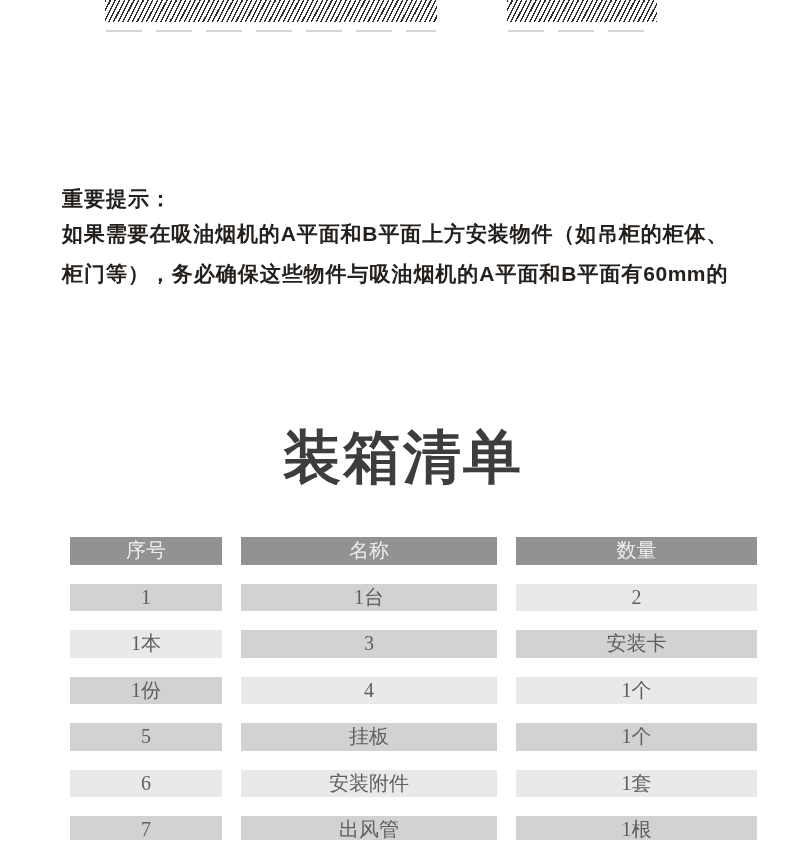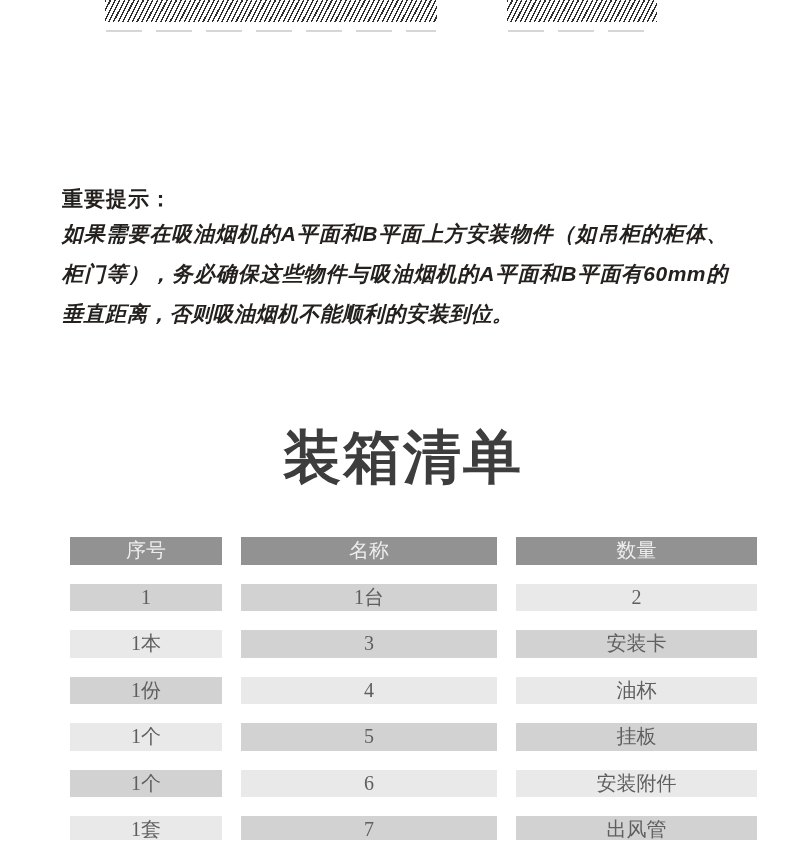--- a/index.html
+++ b/index.html
@@ -50,21 +50,20 @@
     line-height: 30px;
     font-weight: 600;
     letter-spacing: 1px;
   }
   .notice-line {
     margin: 0;
     font-size: 21px;
     line-height: 40px;
     font-weight: 600;
     letter-spacing: 0.5px;
-    font-style: italic;
   }
   .notice-line.jl {
     text-align: justify;
     text-align-last: justify;
   }
 
   
   .packing-title {
     position: absolute;
     left: 0;
@@ -114,21 +113,20 @@
 
   <div class="hatch-bar hatch-bar-left"></div>
   <div class="hatch-bar hatch-bar-right"></div>
   <div class="scan-dash scan-dash-left"></div>
   <div class="scan-dash scan-dash-right"></div>
 
   <section class="notice">
     <div class="notice-heading">重要提示：</div>
     <p class="notice-line jl">如果需要在吸油烟机的A平面和B平面上方安装物件（如吊柜的柜体、</p>
     <p class="notice-line jl">柜门等），务必确保这些物件与吸油烟机的A平面和B平面有60mm的</p>
-    <p class="notice-line">垂直距离，否则吸油烟机不能顺利的安装到位。</p>
   </section>
 
   <h1 class="packing-title">装箱清单</h1>
 
   <div class="packing-table">
 
     <div class="cell hd">序号</div>
     <div class="cell hd">名称</div>
     <div class="cell hd">数量</div>
 
@@ -136,21 +134,20 @@
     <div class="cell odd">1台</div>
 
     <div class="cell even">2</div>
     <div class="cell even">1本</div>
 
     <div class="cell odd">3</div>
     <div class="cell odd">安装卡</div>
     <div class="cell odd">1份</div>
 
     <div class="cell even">4</div>
-    <div class="cell even">油杯</div>
     <div class="cell even">1个</div>
 
     <div class="cell odd">5</div>
     <div class="cell odd">挂板</div>
     <div class="cell odd">1个</div>
 
     <div class="cell even">6</div>
     <div class="cell even">安装附件</div>
     <div class="cell even">1套</div>
 

